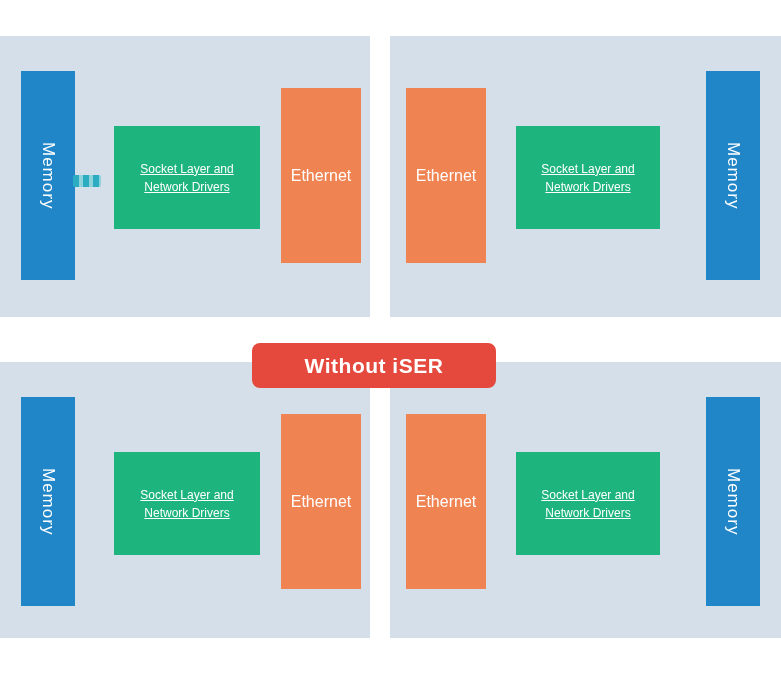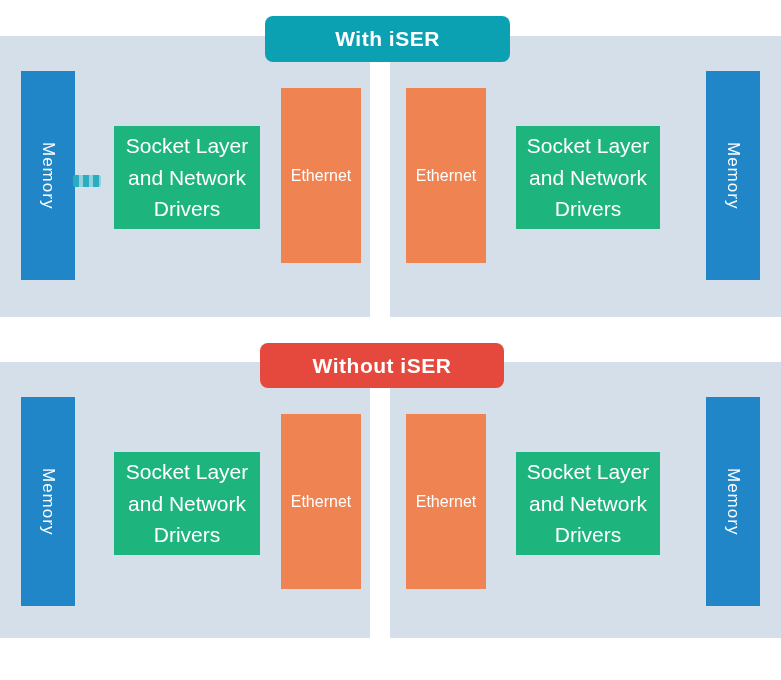--- a/index.html
+++ b/index.html
@@ -33,22 +33,23 @@
     writing-mode: vertical-rl;
     text-orientation: mixed;
     font-size: 17px;
     letter-spacing: 1px;
   }
   .mem-l { left: 21px;  top: 35px; width: 54px; height: 209px; }
   .mem-r { left: 316px; top: 35px; width: 54px; height: 209px; }
 
   .socket {
     background: #1DB47E;
-    font-size: 21px;
+    font-size: 12px;
     line-height: 1.5;
+    text-decoration: underline;
   }
   .socket span { display: block; max-width: 126px; }
   .sock-l { left: 114px; top: 90px; width: 146px; height: 103px; }
   .sock-r { left: 126px; top: 90px; width: 144px; height: 103px; }
 
   .eth { background: #EF8352; font-size: 16px; text-align: center; }
   .eth-l { left: 281px; top: 52px; width: 80px; height: 175px; }
   .eth-r { left: 16px;  top: 52px; width: 80px; height: 175px; }
 
   .connector {
@@ -69,30 +70,27 @@
     align-items: center;
     justify-content: center;
     color: #ffffff;
     font-weight: bold;
     font-size: 21px;
     letter-spacing: 0.5px;
     border-radius: 8px;
     z-index: 5;
   }
   .banner.teal { left: 265px; top: 16px;  width: 245px; height: 46px; background: #0BA0B2; }
-  .banner.red  { left: 260px; top: 343px; width: 244px; height: 45px; background: #E5483C; text-align: right; }
+  .banner.red  { left: 252px; top: 343px; width: 244px; height: 45px; background: #E5483C; text-align: right; }
 </style>
 </head>
 <body>
 
 <div class="canvas">
 
-  <div class="banner teal">
-    <span>With iSER</span>
-  </div>
 
   <div class="panel tl">
     <div class="block memory mem-l">
       <span class="vtext">Memory</span>
     </div>
     <div class="connector"></div>
     <div class="block socket sock-l">
       <span>Socket Layer and Network Drivers</span>
     </div>
     <div class="block eth eth-l">

